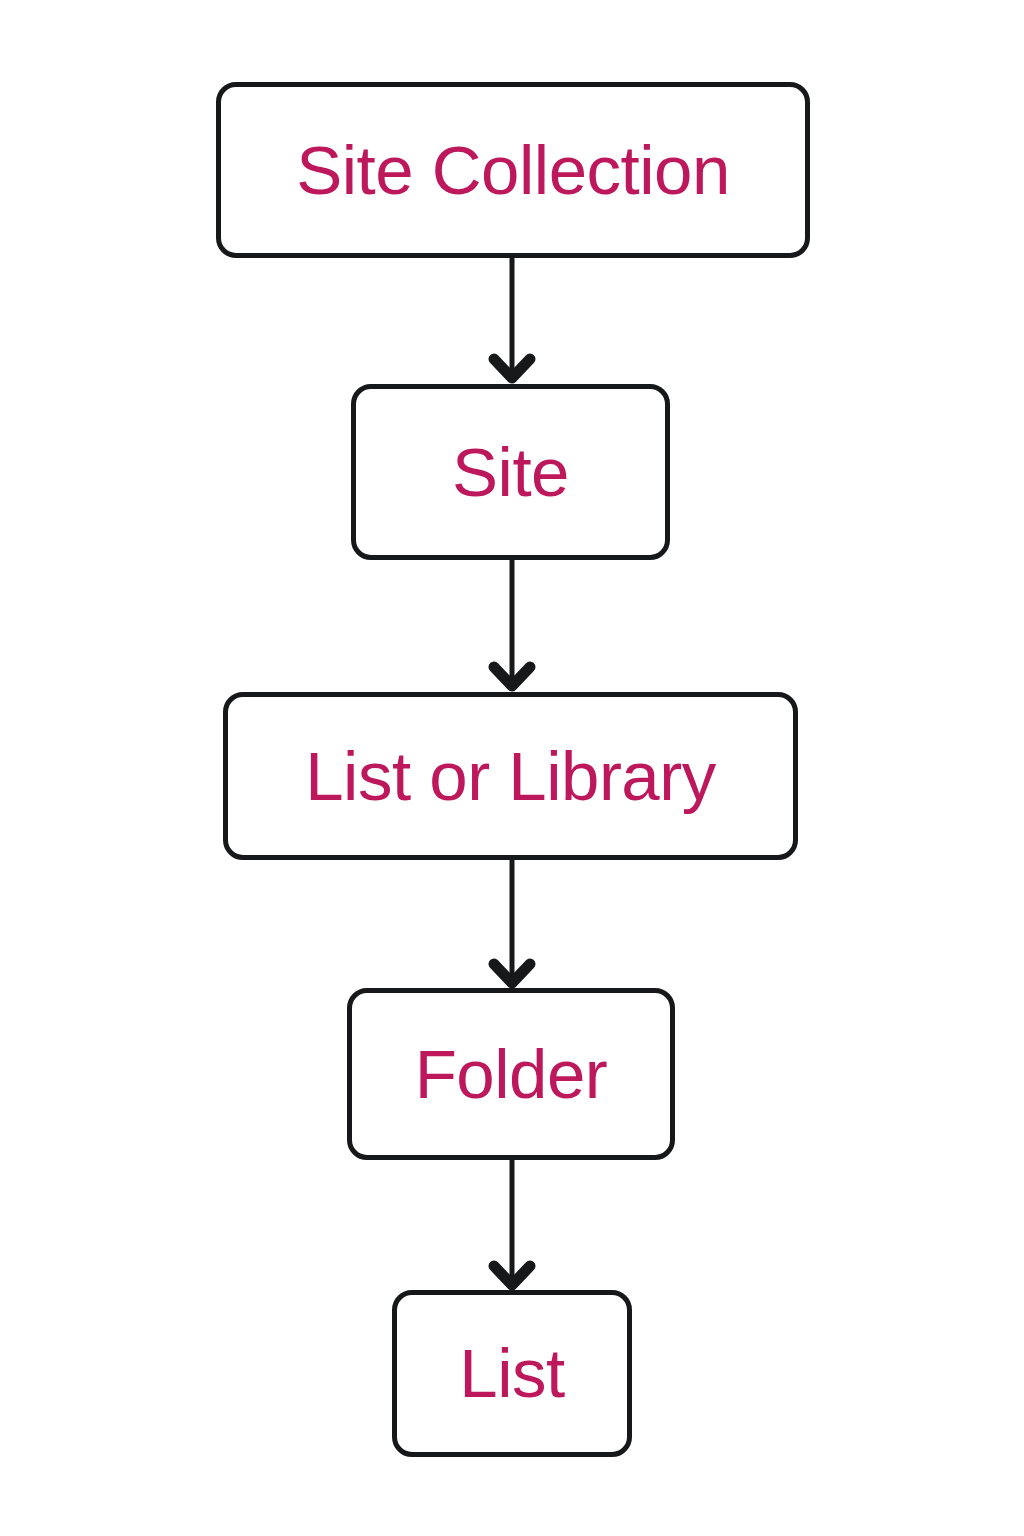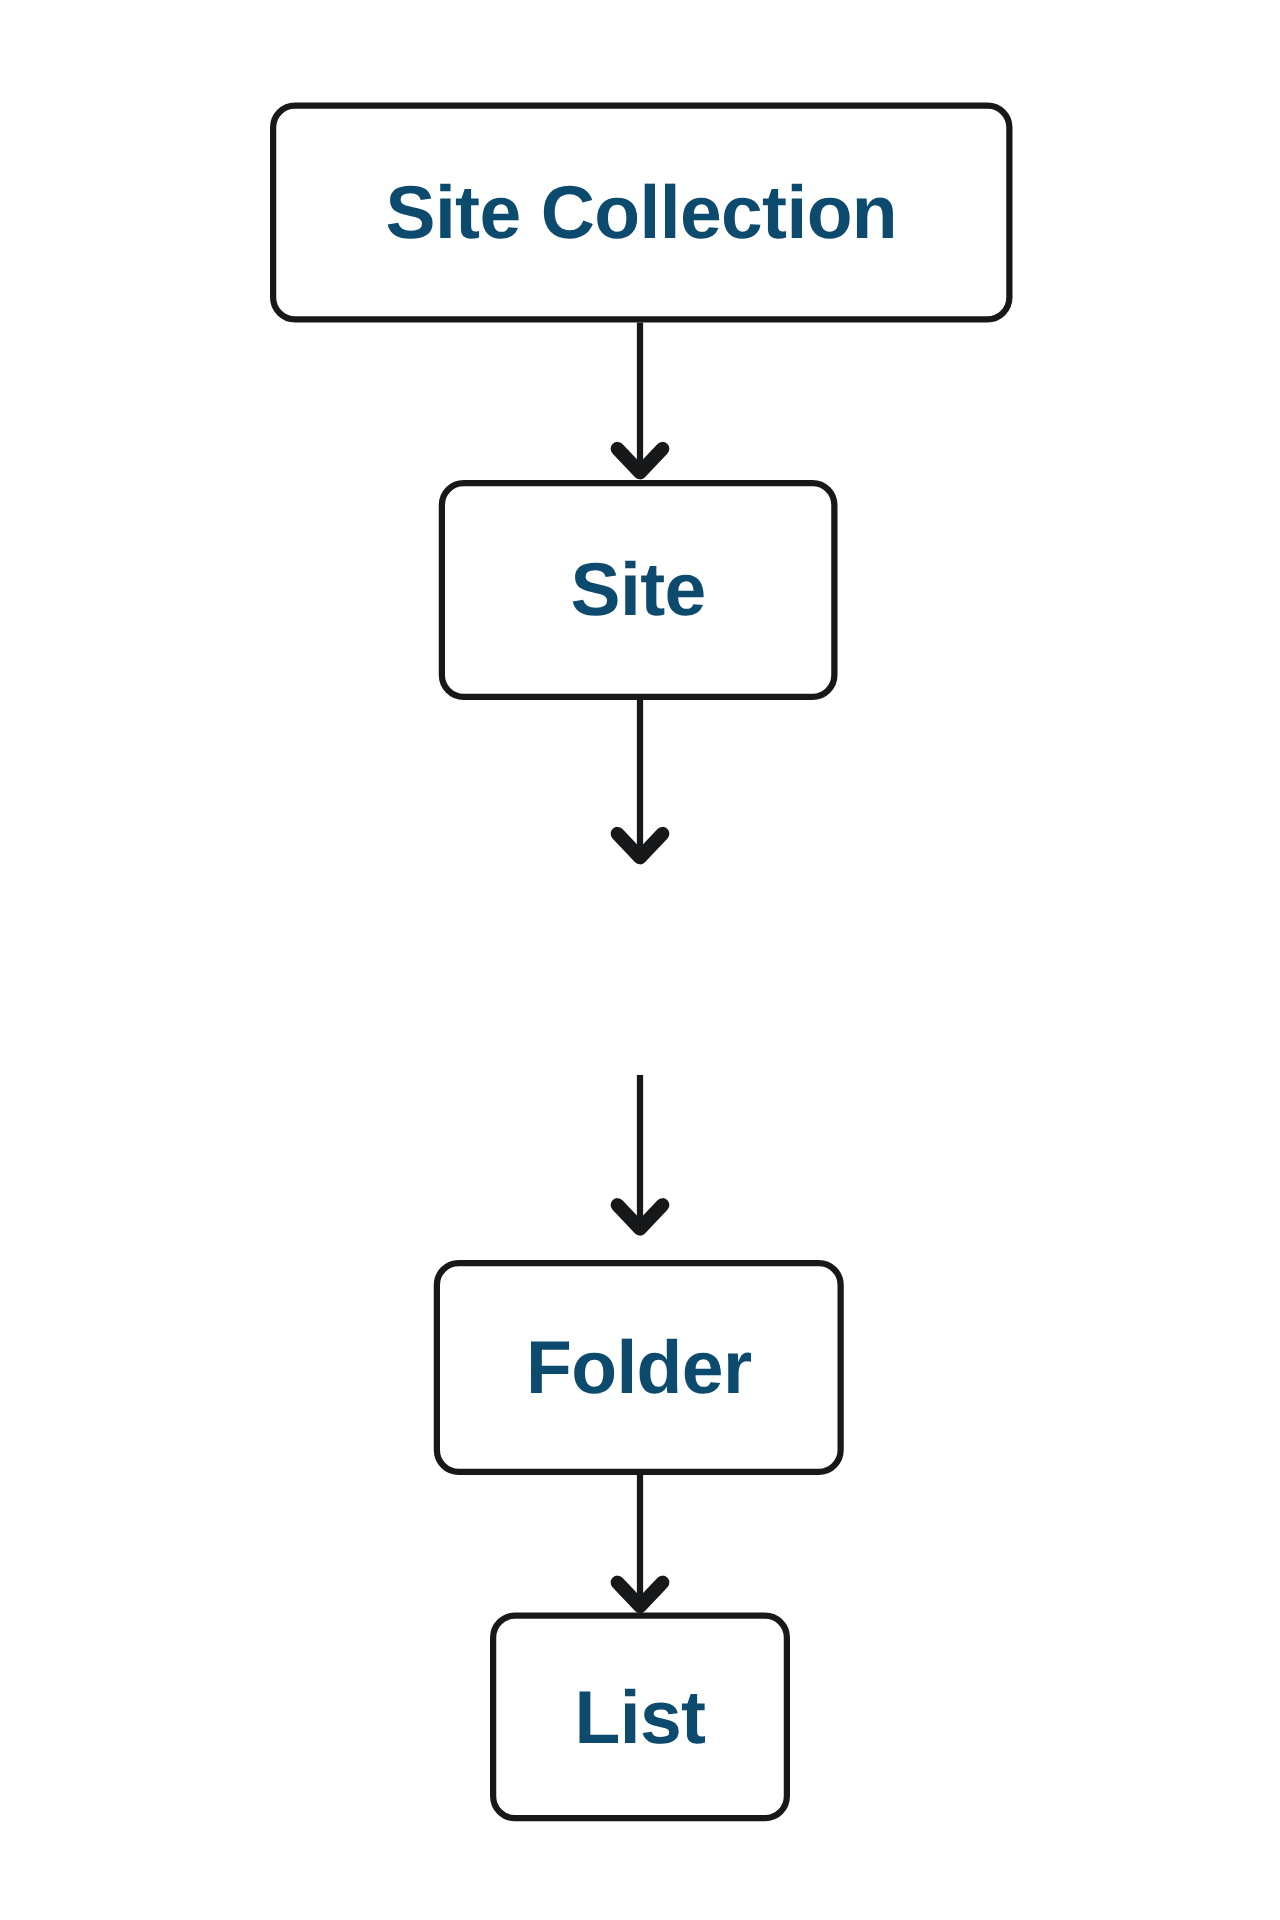--- a/index.html
+++ b/index.html
@@ -32,34 +32,34 @@
     box-sizing: border-box;
     background: #ffffff;
     border: 5px solid #17181a;
     border-radius: 20px;
     display: flex;
     align-items: center;
     justify-content: center;
     z-index: 2;
   }
   .node-label {
-    color: #0c4a6e;
+    color: #be185d;
     font-family: "Liberation Sans", "DejaVu Sans", sans-serif;
-    font-weight: bold;
-    font-size: 60px;
+    font-weight: normal;
+    font-size: 69px;
     line-height: 1;
     letter-spacing: -0.5px;
     white-space: nowrap;
     -webkit-font-smoothing: antialiased;
   }
   
   #node-site-collection { left: 216px; top: 82px;   width: 594px; height: 176px; }
   #node-site            { left: 351px; top: 384px;  width: 319px; height: 176px; }
   #node-list-library    { left: 223px; top: 692px;  width: 575px; height: 168px; }
-  #node-folder          { left: 347px; top: 988px;  width: 328px; height: 172px; margin-top: 20px; }
+  #node-folder          { left: 347px; top: 988px;  width: 328px; height: 172px; }
   #node-item            { left: 392px; top: 1290px; width: 240px; height: 167px; }
 </style>
 </head>
 <body>
 
 <div id="diagram-canvas">
 
   <svg id="flow-svg" viewBox="0 0 1024 1536" aria-hidden="true">
 
     <g>
@@ -84,20 +84,23 @@
   </svg>
 
   <div class="node-box" id="node-site-collection">
     <span class="node-label">Site Collection</span>
   </div>
 
   <div class="node-box" id="node-site">
     <span class="node-label">Site</span>
   </div>
 
+  <div class="node-box" id="node-list-library">
+    <span class="node-label">List or Library</span>
+  </div>
 
   <div class="node-box" id="node-folder">
     <span class="node-label">Folder</span>
   </div>
 
   <div class="node-box" id="node-item">
     <span class="node-label">List</span>
   </div>
 
 </div>

